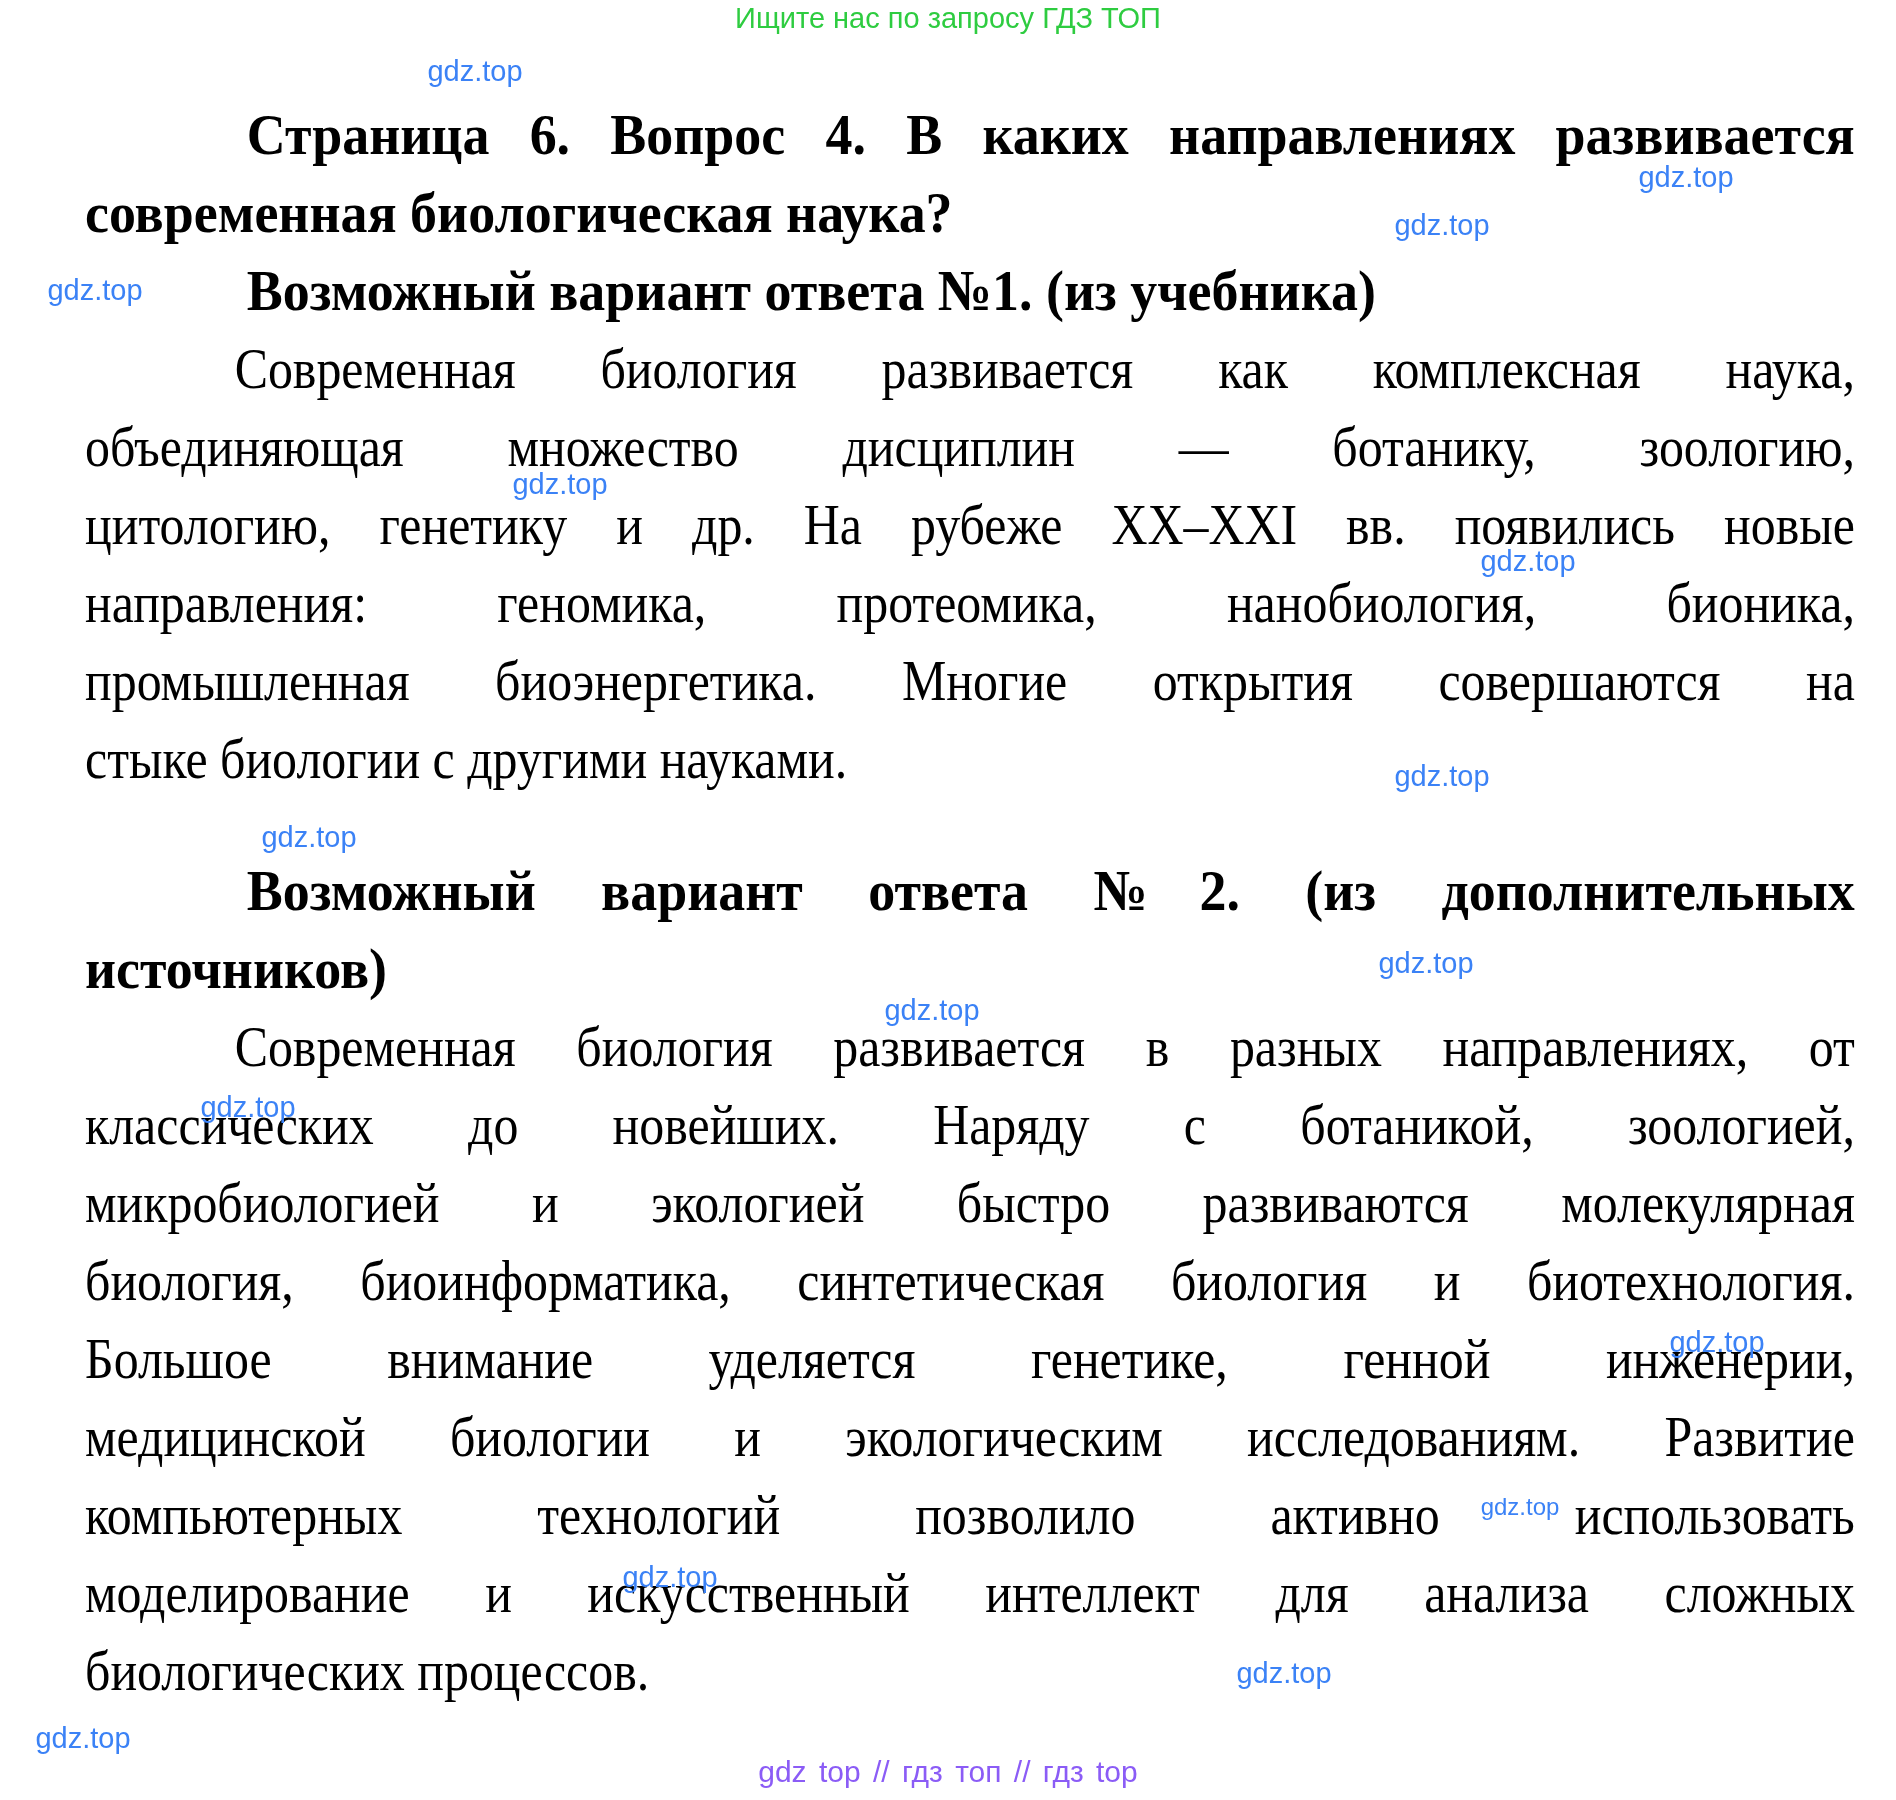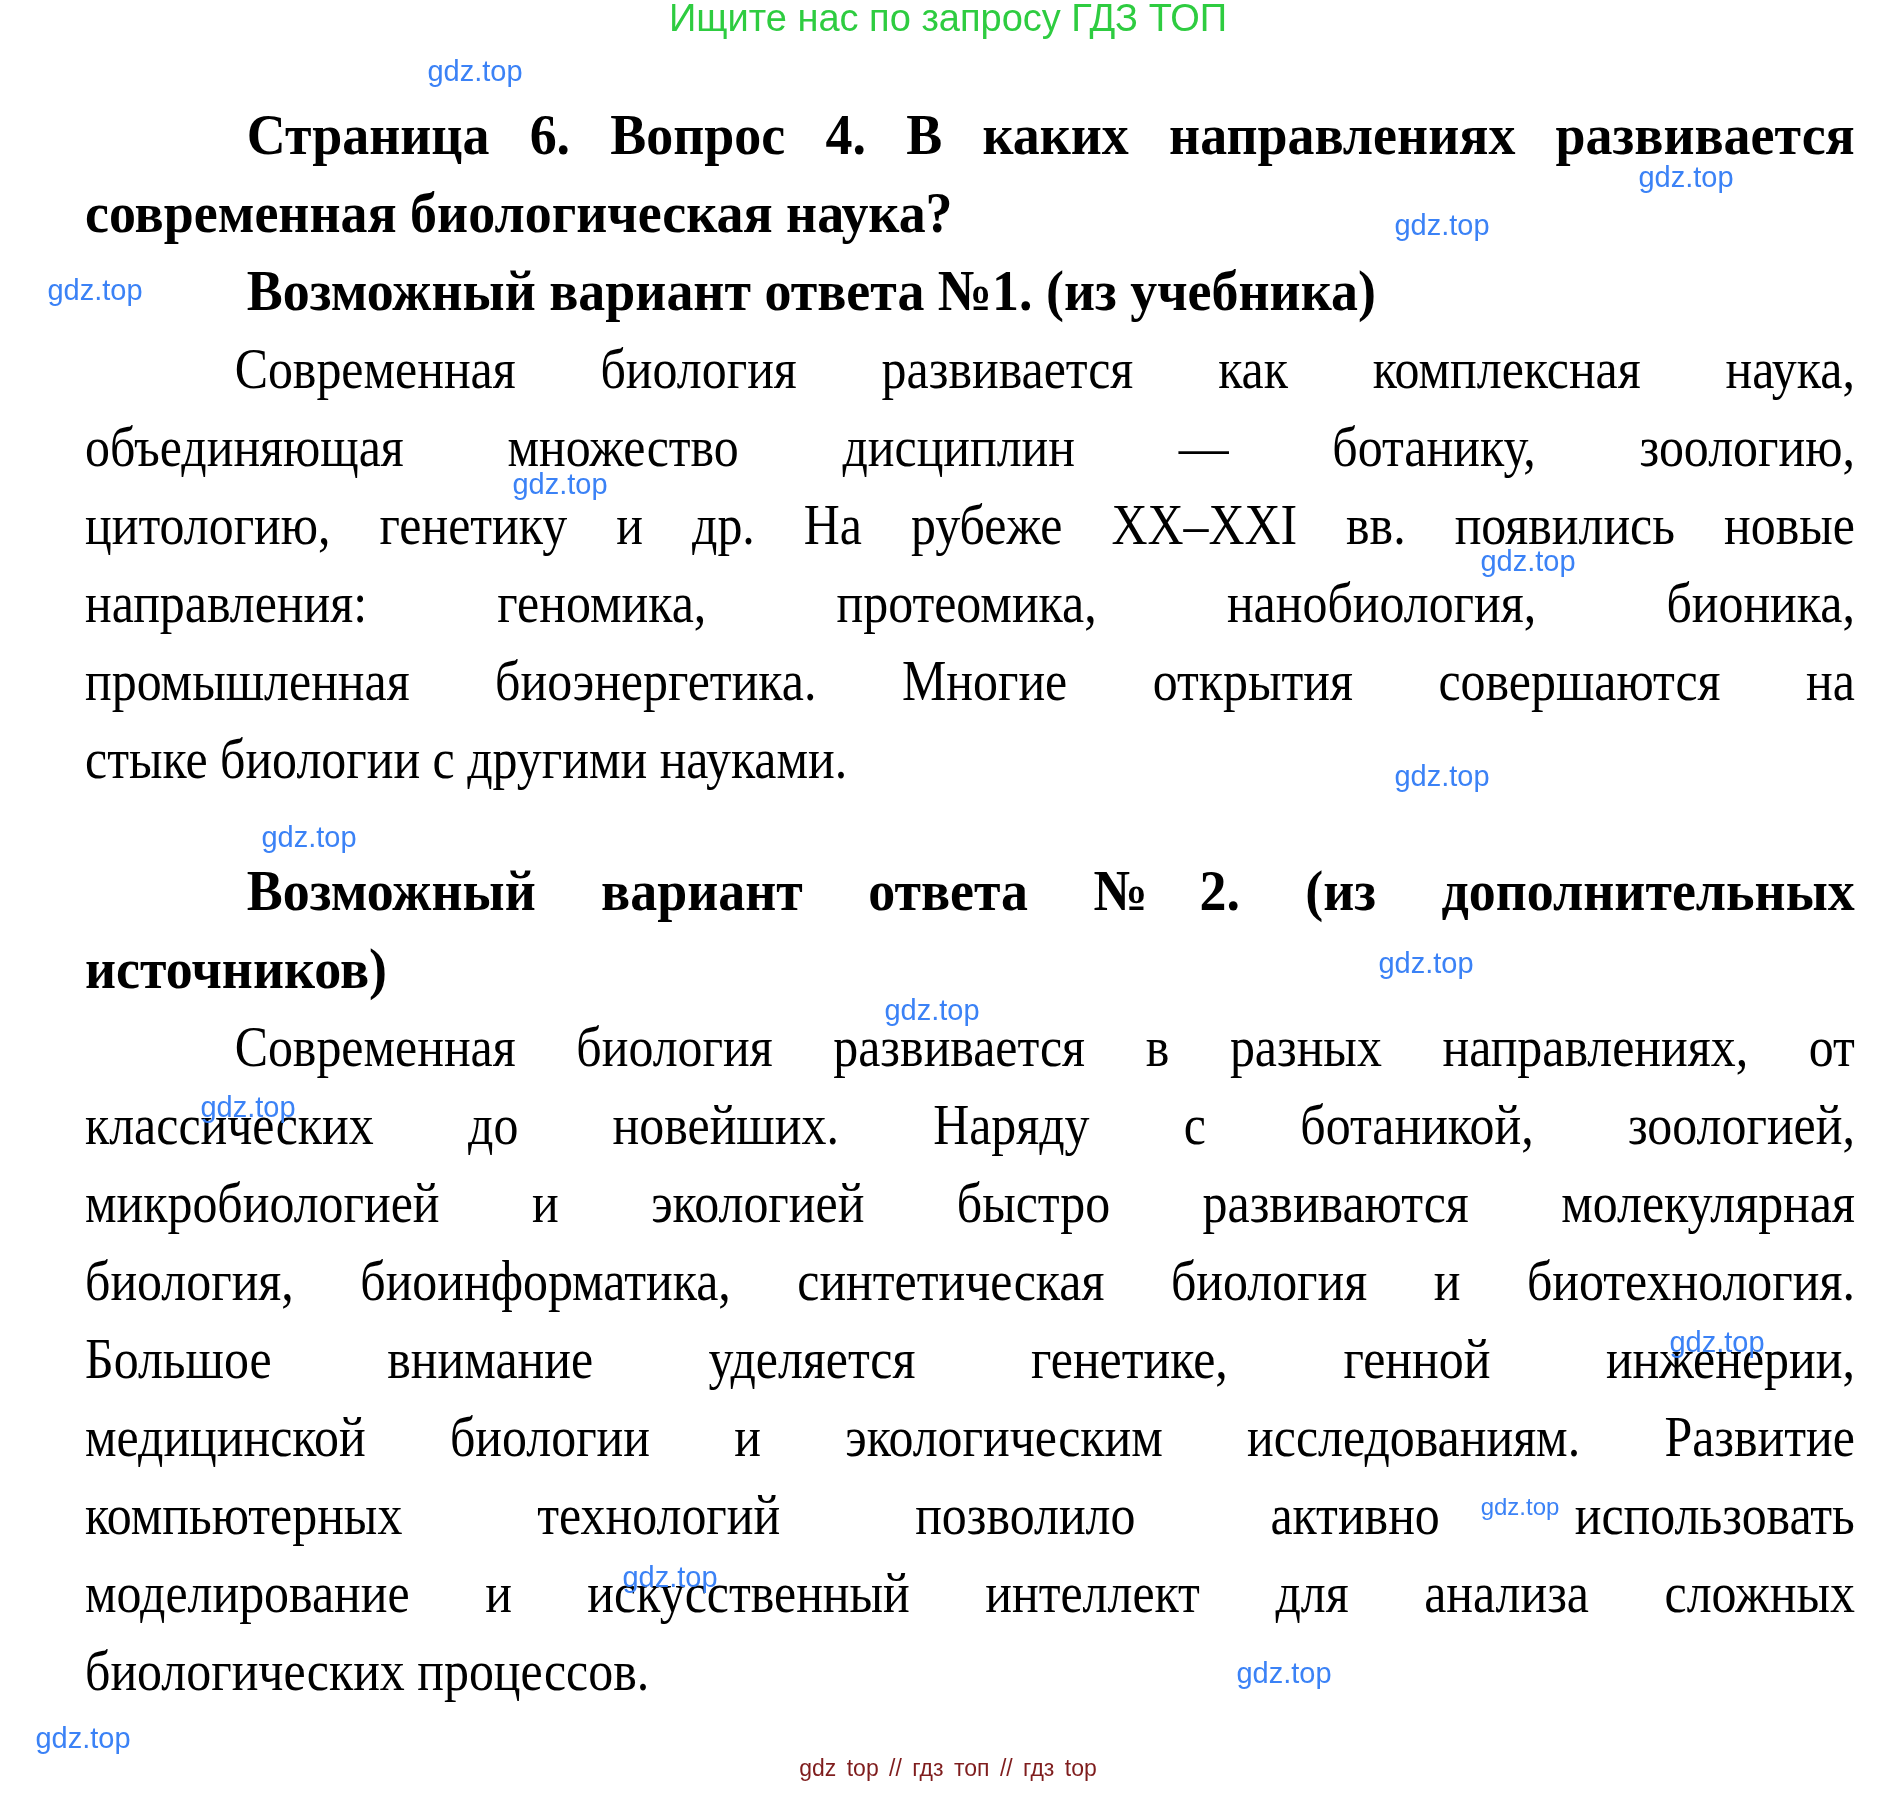--- a/index.html
+++ b/index.html
@@ -1,29 +1,29 @@
 <!DOCTYPE html>
 <html><head>
 <meta charset="utf-8">
 <style>
   html, body { margin:0; padding:0; background:#ffffff; }
   body { width:1896px; height:1800px; position:relative; overflow:hidden; }
   .banner { position:absolute; top:0; left:0; width:1896px; text-align:center;
-    font-family:"Liberation Sans", sans-serif; font-size:38px; line-height:36px; color:#2ecc40; }
+    font-family:"Liberation Sans", sans-serif; font-size:29px; line-height:36px; color:#2ecc40; }
   .content { position:absolute; left:67px; top:96px; width:1770px;margin-left:18px; }
   .line { font-family:"Liberation Serif", serif; font-size:58px; line-height:78px; color:#000;
     text-align:justify; text-align-last:justify; white-space:nowrap; transform:scaleX(0.86); transform-origin:left center; width:2058px; }
   .line.last { text-align-last:left; }
   .line.indent { padding-left:174px; box-sizing:border-box; }
   .bold { font-weight:bold; transform:scaleX(0.93); width:1903px; }
   .gap { height:54px; }
   .wm { position:absolute; font-family:"Liberation Sans", sans-serif; font-size:29px; color:#3b82f6; transform:translate(-50%,-50%); white-space:nowrap; }
   .wm.small { font-size:24px; }
   .footer { position:absolute; top:1755px; left:0; width:1896px; text-align:center;
-    font-family:"Liberation Sans", sans-serif; font-size:23px; color:#7f1d1d; word-spacing:4px; }
+    font-family:"Liberation Sans", sans-serif; font-size:30px; color:#8b5cf6; word-spacing:4px; }
 </style>
 </head>
 <body>
 
 <div class="banner">Ищите нас по запросу ГДЗ ТОП</div>
 
 <div class="content">
   <div>
     <div class="line bold indent">Страница 6. Вопрос 4. В каких направлениях развивается</div>
     <div class="line bold last">современная биологическая наука?</div>

